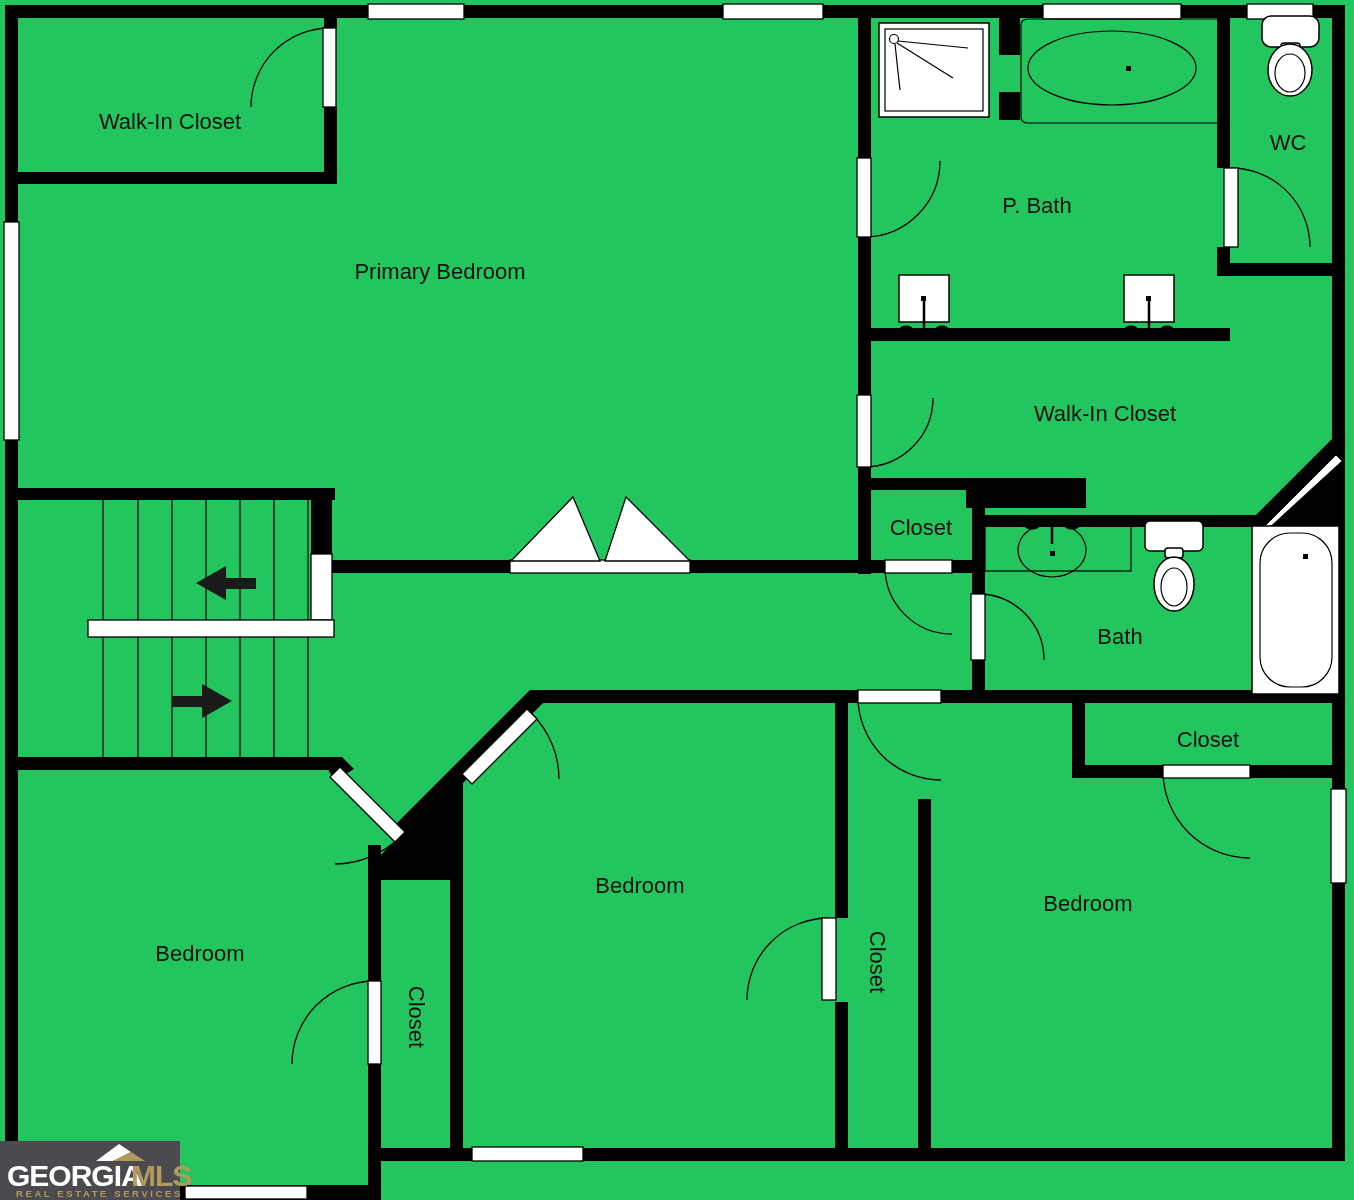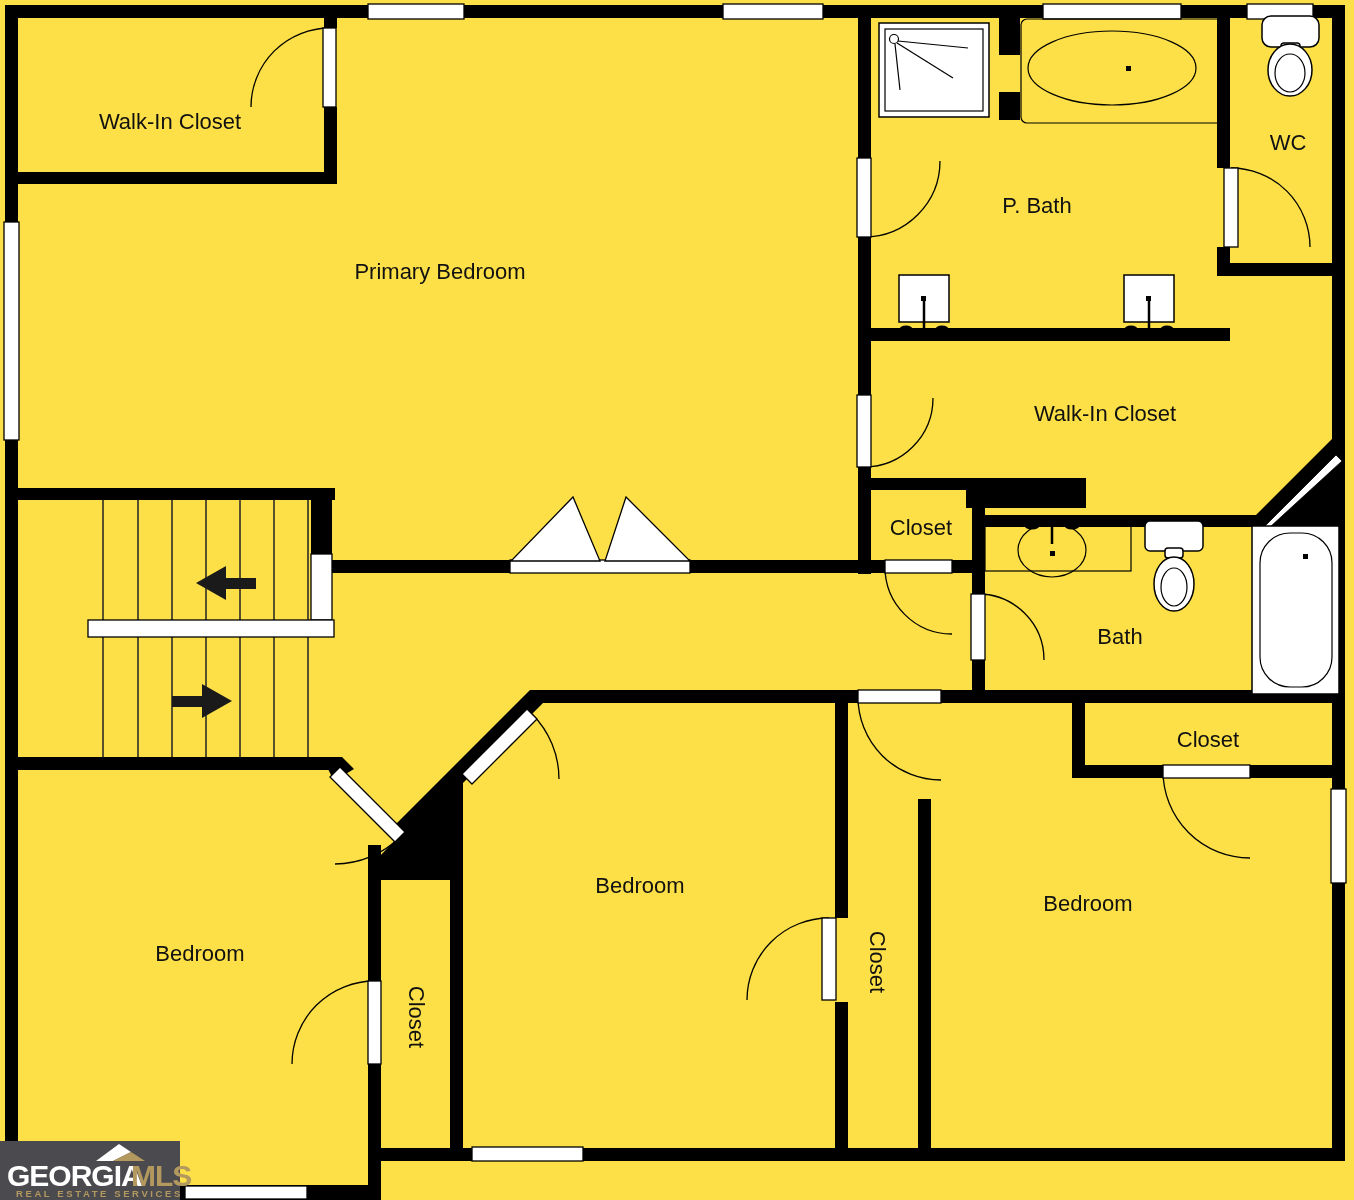--- a/index.html
+++ b/index.html
@@ -1,16 +1,16 @@
 <!DOCTYPE html>
 <html><head>
 <meta charset="utf-8">
 <style>
   html,body{margin:0;padding:0;background:#fff;}
-  #plan-wrap{position:relative;width:1354px;height:1200px;background:#fde047;overflow:hidden;}
+  #plan-wrap{position:relative;width:1354px;height:1200px;background:#22c55e;overflow:hidden;}
   svg{display:block;}
   .room-label{font-family:"Liberation Sans",sans-serif;font-size:22px;fill:#111;}
   .logo-main{font-family:"Liberation Sans",sans-serif;font-weight:bold;font-size:30px;letter-spacing:-1px;}
   .logo-tag{font-family:"Liberation Sans",sans-serif;font-size:9.5px;letter-spacing:2.6px;font-weight:bold;}
   .wall{fill:#000;}
   .win{fill:#fff;stroke:#000;stroke-width:1.3;}
   .leaf{fill:#fff;stroke:#000;stroke-width:1.3;}
   .swing{fill:none;stroke:#000;stroke-width:1.3;}
   .fx{fill:#fff;stroke:#000;stroke-width:1.5;}
   .fxt{fill:none;stroke:#000;stroke-width:1.2;}

